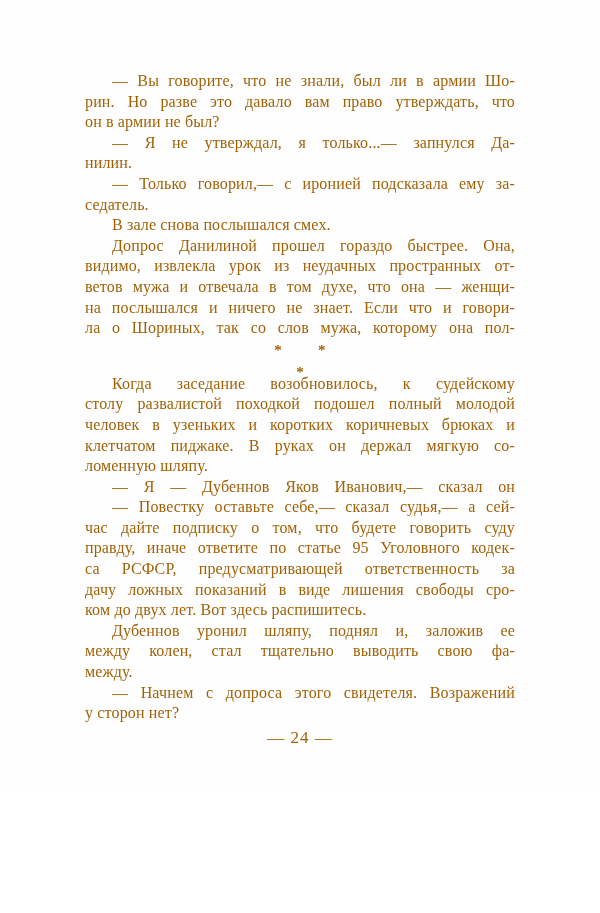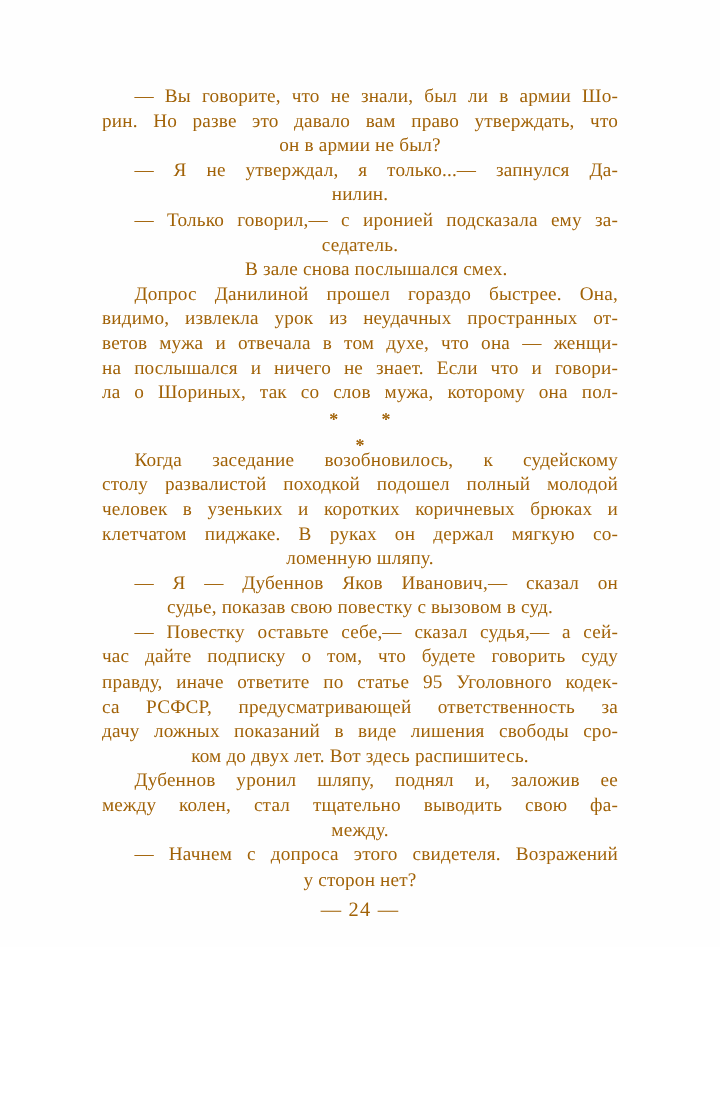--- a/index.html
+++ b/index.html
@@ -15,21 +15,21 @@
   }
   .text-block {
     position: absolute;
     left: 85px;
     top: 71px;
     width: 430px;
     font-size: 16px;
     line-height: 20.6px;
     letter-spacing: 0.15px;
   }
-  .line { min-height: 20.6px; text-align: center; }
+  .line { min-height: 20.6px; }
   .line.j { text-align: justify; text-align-last: justify; }
   .line.in { text-indent: 27px; }
   .sep {
     height: 35px;
     padding-top: 5px;
     box-sizing: border-box;
     font-weight: bold;
     font-size: 15px;
   }
   .sep-row1 {
@@ -75,21 +75,20 @@
           <span>*</span>
         </div>
         <div class="sep-row2"><span>*</span></div>
       </div>
       <div class="line j in">Когда заседание возобновилось, к судейскому</div>
       <div class="line j">столу развалистой походкой подошел полный молодой</div>
       <div class="line j">человек в узеньких и коротких коричневых брюках и</div>
       <div class="line j">клетчатом пиджаке. В руках он держал мягкую со-</div>
       <div class="line">ломенную шляпу.</div>
       <div class="line j in">— Я — Дубеннов Яков Иванович,— сказал он</div>
-      <div class="line">судье, показав свою повестку с вызовом в суд.</div>
       <div class="line j in">— Повестку оставьте себе,— сказал судья,— а сей-</div>
       <div class="line j">час дайте подписку о том, что будете говорить суду</div>
       <div class="line j">правду, иначе ответите по статье 95 Уголовного кодек-</div>
       <div class="line j">са РСФСР, предусматривающей ответственность за</div>
       <div class="line j">дачу ложных показаний в виде лишения свободы сро-</div>
       <div class="line">ком до двух лет. Вот здесь распишитесь.</div>
       <div class="line j in">Дубеннов уронил шляпу, поднял и, заложив ее</div>
       <div class="line j">между колен, стал тщательно выводить свою фа-</div>
       <div class="line">между.</div>
       <div class="line j in">— Начнем с допроса этого свидетеля. Возражений</div>

